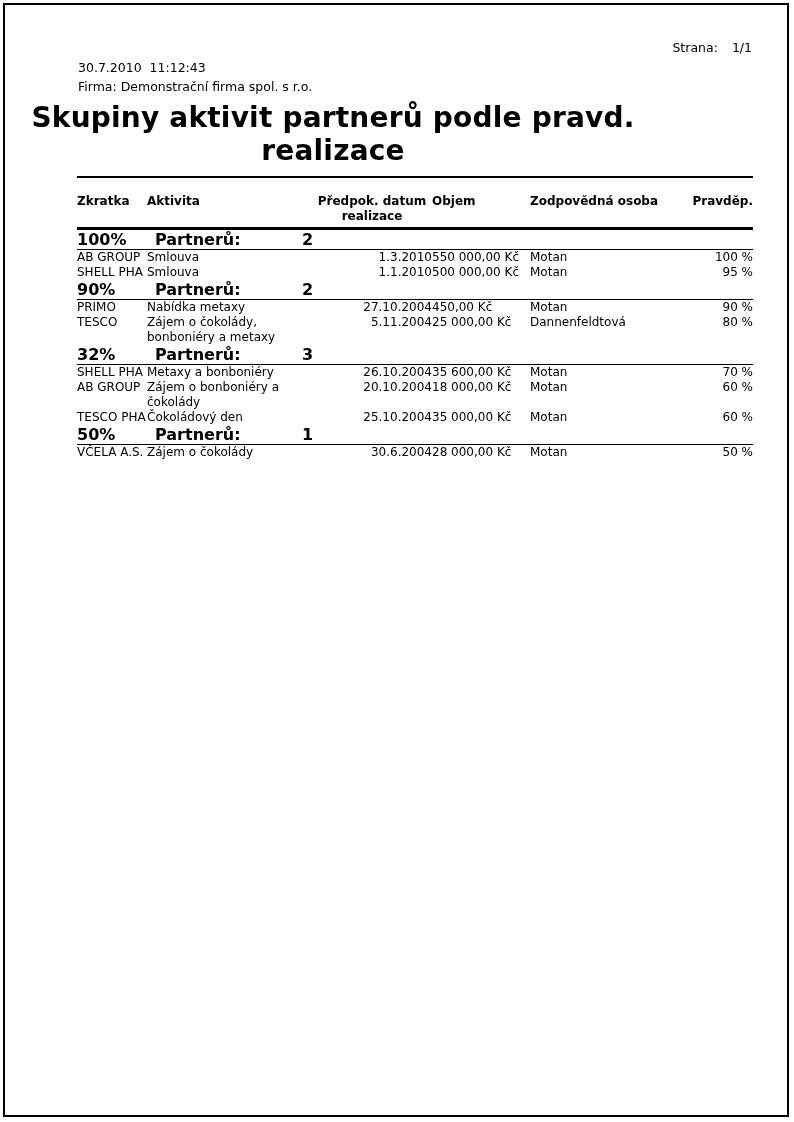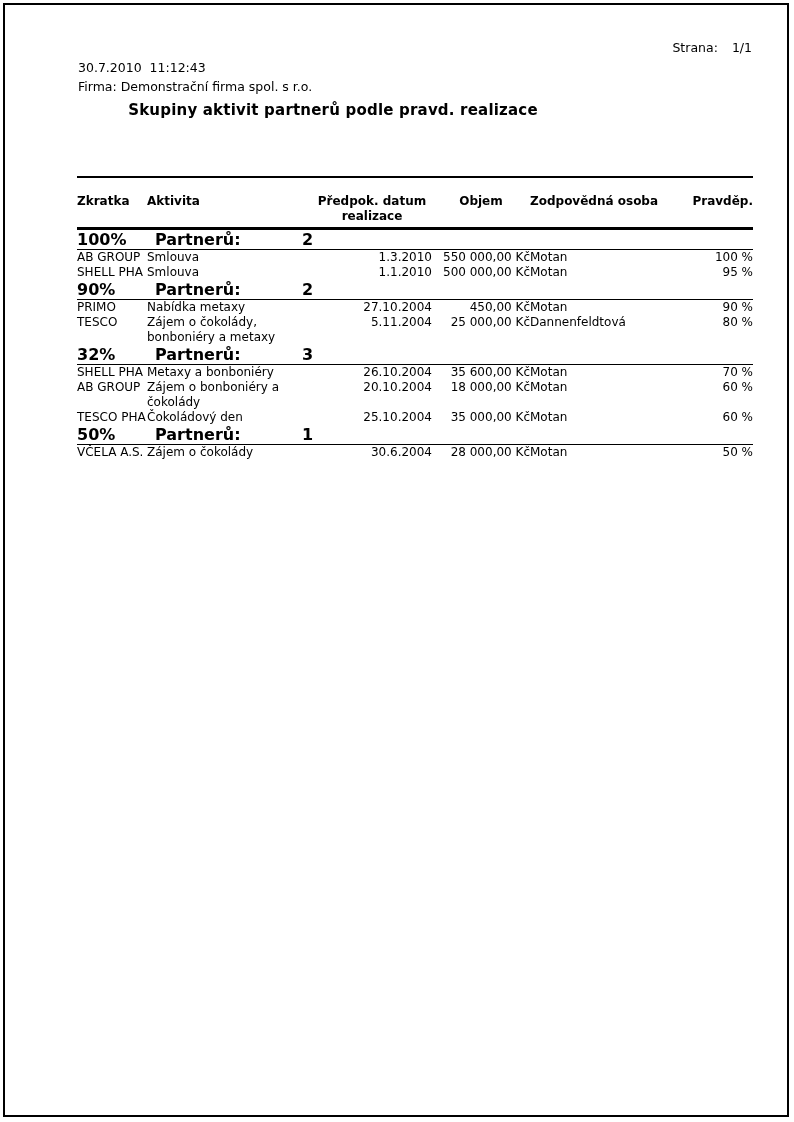--- a/index.html
+++ b/index.html
@@ -42,21 +42,21 @@
     text-align: right;
   }
   .pre { white-space: pre; margin-top: 20px; }
   .page-value { margin-left: 14px; }
   .report-title {
     position: absolute;
     left: 0;
     top: 101px;
     width: 666px;
     text-align: center;
-    font-size: 15px;
+    font-size: 28px;
     font-weight: bold;
     letter-spacing: 0.2px;
   }
   table.report {
     position: absolute;
     left: 77px;
     top: 176px;
     width: 676px;
     border-collapse: collapse;
     table-layout: fixed;
@@ -73,41 +73,41 @@
     font-weight: bold;
     vertical-align: top;
     line-height: 15px;
     padding: 16px 0 3px 0;
     border-top: 2px solid #000000;
     border-bottom: 3px solid #000000;
     white-space: nowrap;
   }
   th.h1, th.h2 { text-align: left; }
   th.h3 { text-align: center; }
-  th.h4 { text-align: center; }
+  th.h4 { text-align: left; }
   th.h5 { text-align: left; padding-left: 10px; }
   th.h6 { text-align: right; }
   tr.group-row td {
     font-size: 16px;
     font-weight: bold;
     line-height: 16px;
     padding: 2px 0 1px 0;
     border-bottom: 1px solid #000000;
   }
   tr.group-row .grp { position: relative; margin-left: 8px; }
   tr.group-row .count { position: absolute; left: 147px; top: 0; }
   tr.data-row td {
     line-height: 15px;
     padding: 0;
     vertical-align: top;
   }
   td.c1 { text-align: left; white-space: nowrap; }
   td.c2 { text-align: left; }
   td.c3 { text-align: right; white-space: nowrap; }
-  td.c4 { text-align: right; white-space: nowrap; }
+  td.c4 { text-align: left; white-space: nowrap; }
   td.c5 { text-align: left; padding-left: 10px; white-space: nowrap; }
   td.c6 { text-align: right; white-space: nowrap; }
 </style>
 </head>
 <body>
 
 <div class="page">
   <div class="page-frame"></div>
 
   <div class="meta-left">

